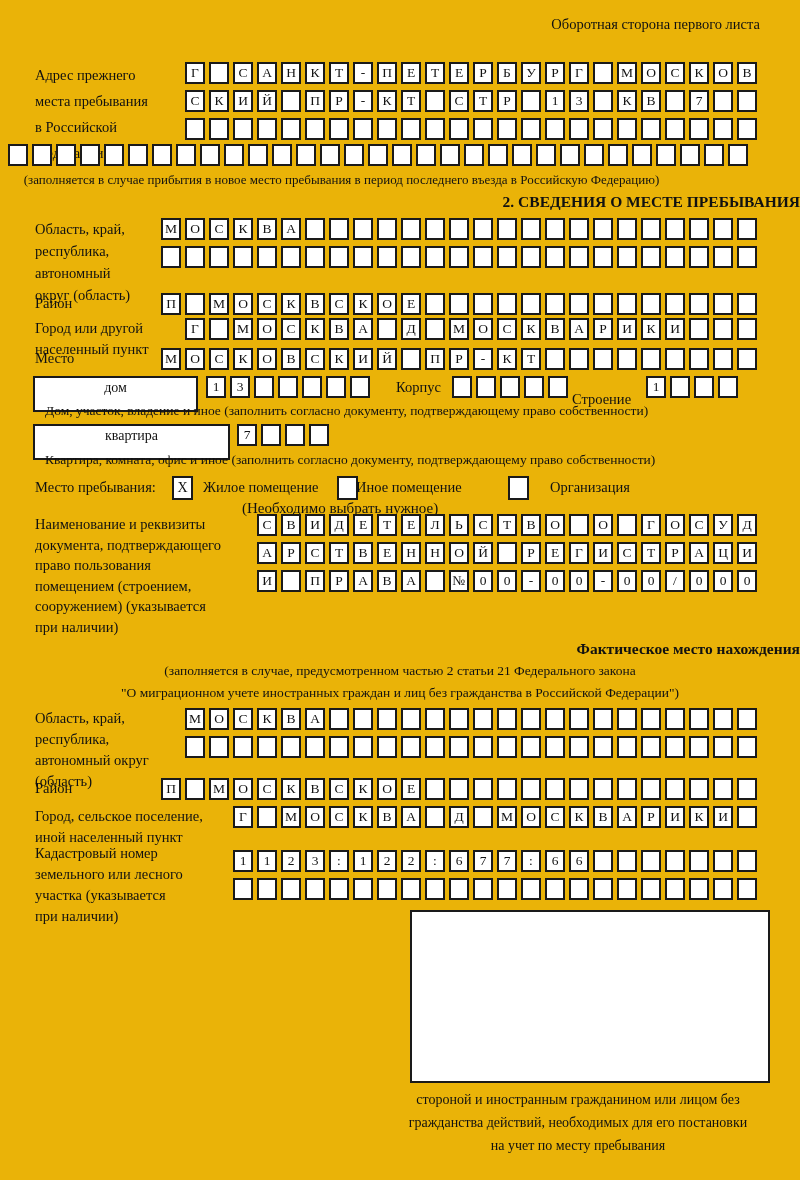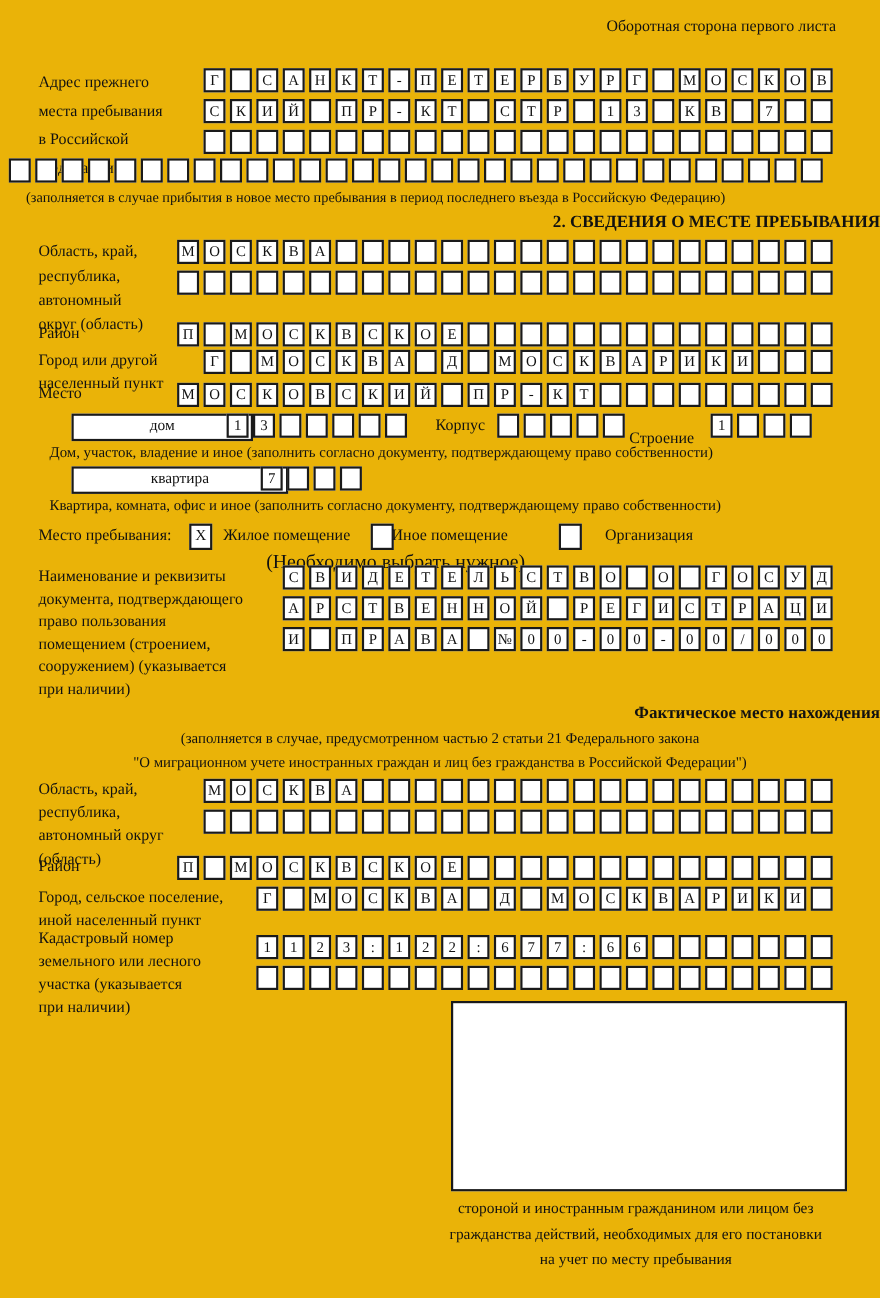--- a/index.html
+++ b/index.html
@@ -17,22 +17,22 @@
   .cell{
     display:inline-block;box-sizing:border-box;width:20px;height:22px;
     border:2px solid #1a1a1a;margin-left:4px;background:#fff;
     font-family:"Liberation Serif","DejaVu Serif",serif;
     font-size:13.5px;line-height:18px;text-align:center;vertical-align:top;color:#111;
   }
   .center-caption{position:absolute;left:0;width:683px;text-align:center;font-size:13px;}
   .left-caption{position:absolute;left:45px;font-size:13.5px;white-space:nowrap;}
   .sec-title{position:absolute;left:0;width:800px;text-align:right;font-weight:bold;font-size:15.5px;}
   .labelbox{
-    position:absolute;box-sizing:border-box;height:25px;border:2px solid #1a1a1a;
-    text-align:center;font-size:14px;line-height:20px;background:#fff;margin-left:32px;
+    position:absolute;box-sizing:border-box;height:36px;border:2px solid #1a1a1a;
+    text-align:center;font-size:14px;line-height:20px;background:#fff;
   }
   .inline-label{position:absolute;font-size:14.5px;line-height:22px;white-space:nowrap;}
   .chk{
     position:absolute;box-sizing:border-box;width:21px;height:24px;border:2px solid #1a1a1a;
     text-align:center;font-size:14px;line-height:20px;background:#fff;
   }
   .stamp-box{position:absolute;box-sizing:border-box;border:2px solid #1a1a1a;background:#fff;}
   .stamp-caption{position:absolute;text-align:center;font-size:14px;line-height:23px;}
   .note-line{position:absolute;left:0;width:800px;text-align:center;font-size:13.5px;}
 </style>
@@ -121,21 +121,21 @@
   <div class="band" style="top:476px">
     <div class="inline-label" style="left:35px">Место пребывания:</div>
     <div class="chk" style="left:172px">X</div>
     <div class="inline-label" style="left:203px">Жилое помещение</div>
     <div class="chk" style="left:337px"></div>
     <div class="inline-label" style="left:356px">Иное помещение</div>
     <div class="chk" style="left:508px"></div>
     <div class="inline-label" style="left:550px">Организация</div>
   </div>
   <div class="band" style="top:500px">
-    <div style="position:absolute;left:242px;font-size:18px;">(Необходимо выбрать нужное)</div>
+    <div style="position:absolute;left:242px;font-size:15px;">(Необходимо выбрать нужное)</div>
   </div>
 
   <div class="band" style="top:514px">
     <div class="flabel lh20">
         <div>Наименование и реквизиты</div>
         <div>документа, подтверждающего</div>
         <div>право пользования</div>
         <div>помещением (строением,</div>
         <div>сооружением) (указывается</div>
         <div>при наличии)</div>

